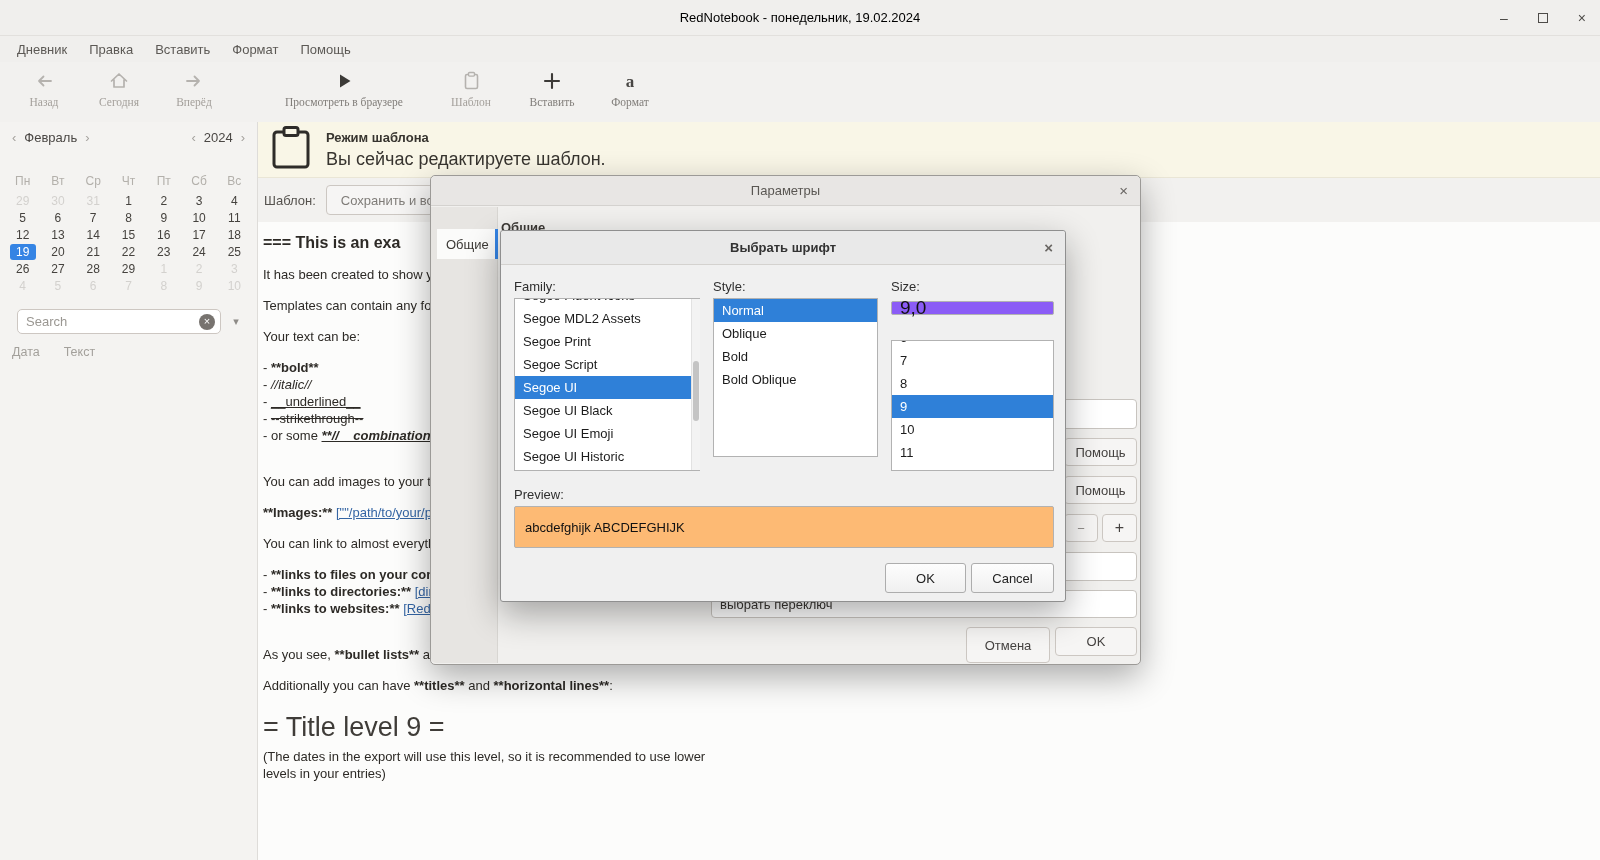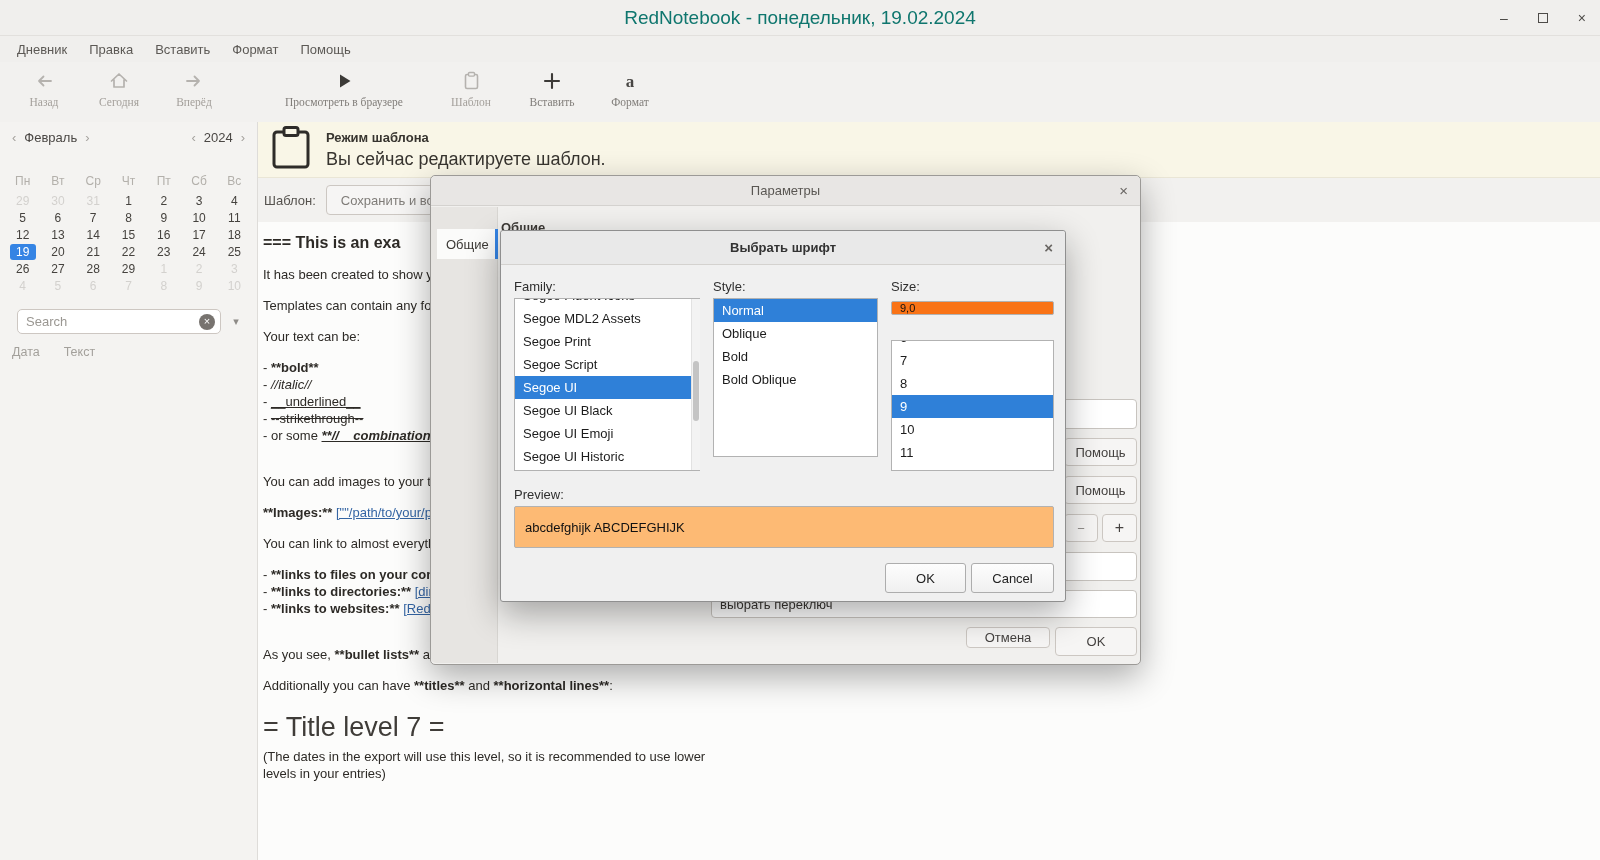--- a/index.html
+++ b/index.html
@@ -1,21 +1,21 @@
 <!DOCTYPE html>
 <html><head>
 <meta charset="utf-8">
 <style>
   * { box-sizing: border-box; margin: 0; padding: 0; }
   html,body { width:1600px; height:860px; overflow:hidden; }
   body { font-family:"Liberation Sans",sans-serif; background:#f4f3f1; position:relative; color:#3a3733; }
 
   
   .titlebar { height:36px; background:#f0efed; border-bottom:1px solid #e2e0dd; display:flex; align-items:center; justify-content:center; position:relative; }
-  .title-text { font-size:19px; color:#0f766e; }
+  .title-text { font-size:13px; color:#000000; }
   .win-controls { position:absolute; right:14px; top:0; height:100%; display:flex; align-items:center; gap:30px; }
   .win-btn { color:#4d4b48; font-size:14px; line-height:14px; cursor:default; }
   .max-box { width:10px; height:10px; border:1.4px solid #4d4b48; display:inline-block; }
 
   .menubar { height:26px; background:#f0efed; display:flex; align-items:center; padding-left:6px; }
   .menu-item { padding:4px 11px; font-size:13px; color:#5c5955; }
 
   .toolbar { height:60px; background:#f2f1ef; display:flex; align-items:flex-start; padding:7px 0 0 8px; }
   .tbtn { display:flex; flex-direction:column; align-items:center; }
   .tbtn .ticon { height:24px; display:flex; align-items:center; }
@@ -81,36 +81,36 @@
   .p-abs { position:absolute; }
   .entry { background:#fff; border:1px solid #c8c4bf; border-radius:4px; font-size:13px; color:#3a3733; display:flex; align-items:center; padding-left:8px; overflow:hidden; }
   .gbtn { background:#f6f5f4; border:1px solid #ccc7c2; border-radius:4px; font-size:13px; color:#454240; display:flex; align-items:center; justify-content:center; }
   #p-entry1 { left:589px; top:223px; width:117px; height:30px; }
   #p-help1 { left:633px; top:262px; width:73px; height:28px; }
   #p-help2 { left:633px; top:300px; width:73px; height:28px; }
   #p-minus { left:633px; top:338px; width:34px; height:28px; color:#8a8784; }
   #p-plus  { left:671px; top:338px; width:35px; height:28px; font-size:16px; }
   #p-entry2 { left:589px; top:376px; width:117px; height:29px; }
   #p-wide  { left:280px; top:414px; width:426px; height:28px; }
-  #p-cancel { left:535px; top:451px; width:84px; height:21px; }
+  #p-cancel { left:535px; top:451px; width:84px; height:36px; }
   #p-ok { left:624px; top:451px; width:82px; height:29px; }
 
   #fontdlg { left:500px; top:230px; width:566px; height:372px; background:#f0f0f0; border:1px solid #8f8f8f; border-radius:3px; z-index:20; }
   #fontdlg .dlg-title { height:34px; background:#e9e9e9; font-weight:700; color:#333; border-radius:3px 3px 0 0; }
   .fd-label { position:absolute; font-size:13px; color:#2f2f2f; }
   .fd-list { position:absolute; background:#fff; border:1px solid #b2b2b2; overflow:hidden; }
   #fam-list { left:13px; top:67px; width:186px; height:173px; }
   #style-list { left:212px; top:67px; width:165px; height:159px; }
   #size-list { left:390px; top:109px; width:163px; height:131px; }
   .fd-item { height:23px; line-height:23px; padding-left:8px; font-size:13px; color:#1c1c1c; white-space:nowrap; }
   .fd-item.sel { background:#2f80d8; color:#fff; }
   .fd-item.clip-top { margin-top:-15px; }
   .fd-scroll { position:absolute; right:0; top:0; bottom:0; width:9px; background:#f3f3f3; border-left:1px solid #e2e2e2; }
   .fd-thumb { position:absolute; left:1px; right:1px; top:62px; height:60px; background:#c4c4c4; border-radius:3px; }
-  #size-entry { position:absolute; left:390px; top:70px; width:163px; height:14px; background:#f97316; border:1px solid #b2b2b2; border-radius:2px; font-size:11px; color:#111; display:flex; align-items:center; padding-left:8px; }
+  #size-entry { position:absolute; left:390px; top:70px; width:163px; height:14px; background:#8b5cf6; border:1px solid #b2b2b2; border-radius:2px; font-size:19px; color:#111; display:flex; align-items:center; padding-left:8px; }
   #fd-preview { position:absolute; left:13px; top:275px; width:540px; height:42px; background:#fdba74; border:1px solid #b2b2b2; border-radius:2px; display:flex; align-items:center; padding-left:10px; font-size:13px; color:#111; }
   .qbtn { position:absolute; background:linear-gradient(#fdfdfd,#f0f0f0); border:1px solid #adadad; border-radius:3px; font-size:13px; color:#222; display:flex; align-items:center; justify-content:center; }
   #fd-ok { left:384px; top:332px; width:81px; height:30px; }
   #fd-cancel { left:470px; top:332px; width:83px; height:30px; }
 </style>
 </head>
 <body>
 
 <div class="titlebar">
   <span class="title-text">RedNotebook - понедельник, 19.02.2024</span>
@@ -296,21 +296,21 @@
     <div class="ln"><span>- </span><span class="st">--strikethrough--</span></div>
     <div class="ln"><span>- or some </span><span class="biu">**//__combination_/</span></div>
     <div class="ln biggap"><span>You can add images to your tem</span></div>
     <div class="ln gap"><span class="b">**Images:** </span><span class="lk">[""/path/to/your/pi</span></div>
     <div class="ln gap"><span>You can link to almost everythin</span></div>
     <div class="ln gap"><span>- </span><span class="b">**links to files on your compu</span></div>
     <div class="ln"><span>- </span><span class="b">**links to directories:** </span><span class="lk">[direct</span></div>
     <div class="ln"><span>- </span><span class="b">**links to websites:** </span><span class="lk">[RedNot</span></div>
     <div class="ln biggap"><span>As you see, </span><span class="b">**bullet lists**</span><span> are al</span></div>
     <div class="ln gap"><span>Additionally you can have </span><span class="b">**titles**</span><span> and </span><span class="b">**horizontal lines**</span><span>:</span></div>
-    <div class="ln t1"><span>= Title level 7 =</span></div>
+    <div class="ln t1"><span>= Title level 9 =</span></div>
     <div class="ln note"><span>(The dates in the export will use this level, so it is recommended to use lower</span></div>
     <div class="ln"><span>levels in your entries)</span></div>
   </div>
 </main>
 
 <div class="dialog" id="params">
   <div class="dlg-title">
     <span>Параметры</span>
     <span class="dlg-close">×</span>
   </div>

